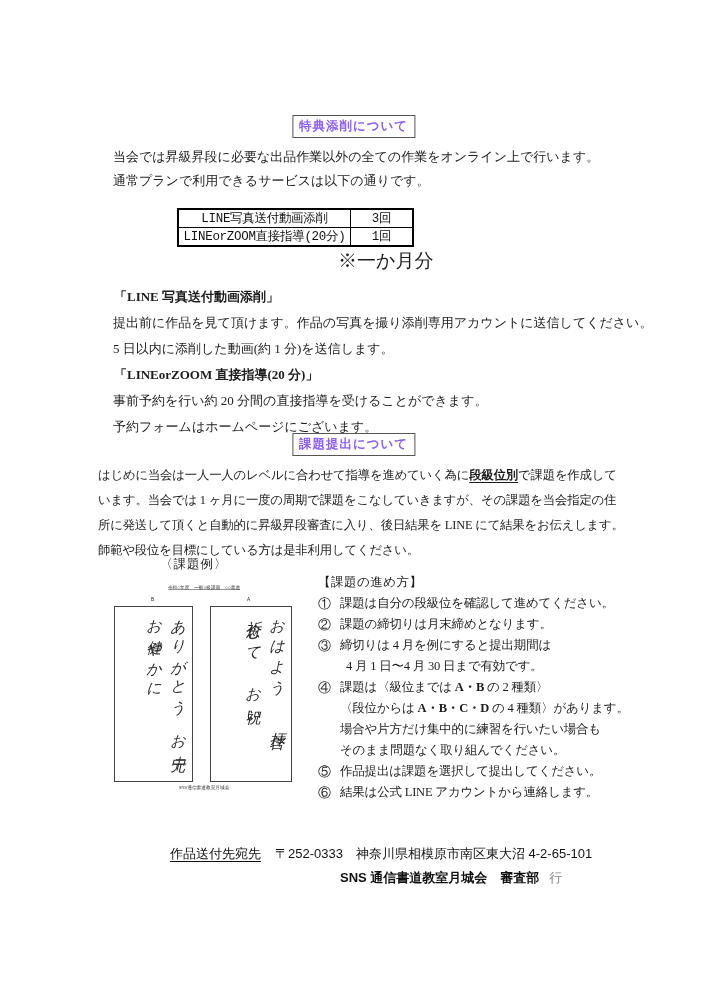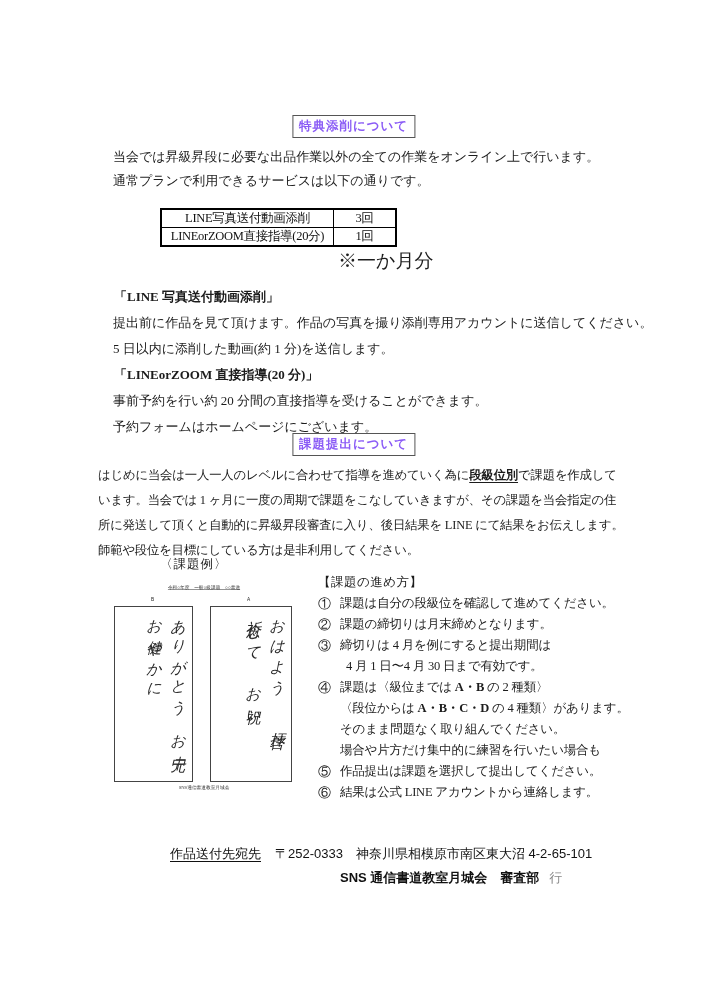--- a/index.html
+++ b/index.html
@@ -18,23 +18,23 @@
     white-space:nowrap; background:#fff;
   }
   .t1 { top:115px; }
   .t2 { top:433px; }
   
   .bodytext { font-size:13px; }
   .intro1 { top:142px; left:113px;margin-top:6px; }
   .intro2 { top:172px; left:113px; }
   
   table.svc {
-    position:absolute; top:208px; left:160px;
+    position:absolute; top:208px; left:177px;
     border-collapse:collapse; border:2px solid #000;
-    font-family:Liberation Serif, serif;
+    font-family:Liberation Mono, monospace;
     font-size:12.5px; color:#111; letter-spacing:-0.3px;
   }
   table.svc td { border:1px solid #000; height:17px; padding:0 3px; text-align:center; }
   table.svc td.svc-name { width:165px; }
   table.svc td.svc-cnt  { width:55px; }
   .note { top:248px; left:338px; font-size:19px; }
   
   .subs { position:absolute; top:284px; left:113px; font-size:13px; }
   .subs .h { font-weight:bold; padding-left:1px; height:26px; line-height:26px; white-space:nowrap; }
   .subs .p { height:26px; line-height:26px; white-space:nowrap; }
@@ -161,22 +161,22 @@
         <div class="ln">締切りは 4 月を例にすると提出期間は</div>
         <div class="ln ind6">4 月 1 日〜4 月 30 日まで有効です。</div>
       </div>
     </div>
 
     <div class="step">
       <span class="stepnum">④</span>
       <div class="steplines">
         <div class="ln"><span>課題は〈級位までは </span><span class="em-b">A・B</span><span> の 2 種類〉</span></div>
         <div class="ln"><span>〈段位からは </span><span class="em-b">A・B・C・D</span><span> の 4 種類〉があります。</span></div>
+        <div class="ln">場合や片方だけ集中的に練習を行いたい場合も</div>
         <div class="ln">そのまま問題なく取り組んでください。</div>
-        <div class="ln">場合や片方だけ集中的に練習を行いたい場合も</div>
       </div>
     </div>
 
     <div class="step">
       <span class="stepnum">⑤</span>
       <div class="steplines">
           <div class="ln">作品提出は課題を選択して提出してください。</div>
         </div>
     </div>
 

